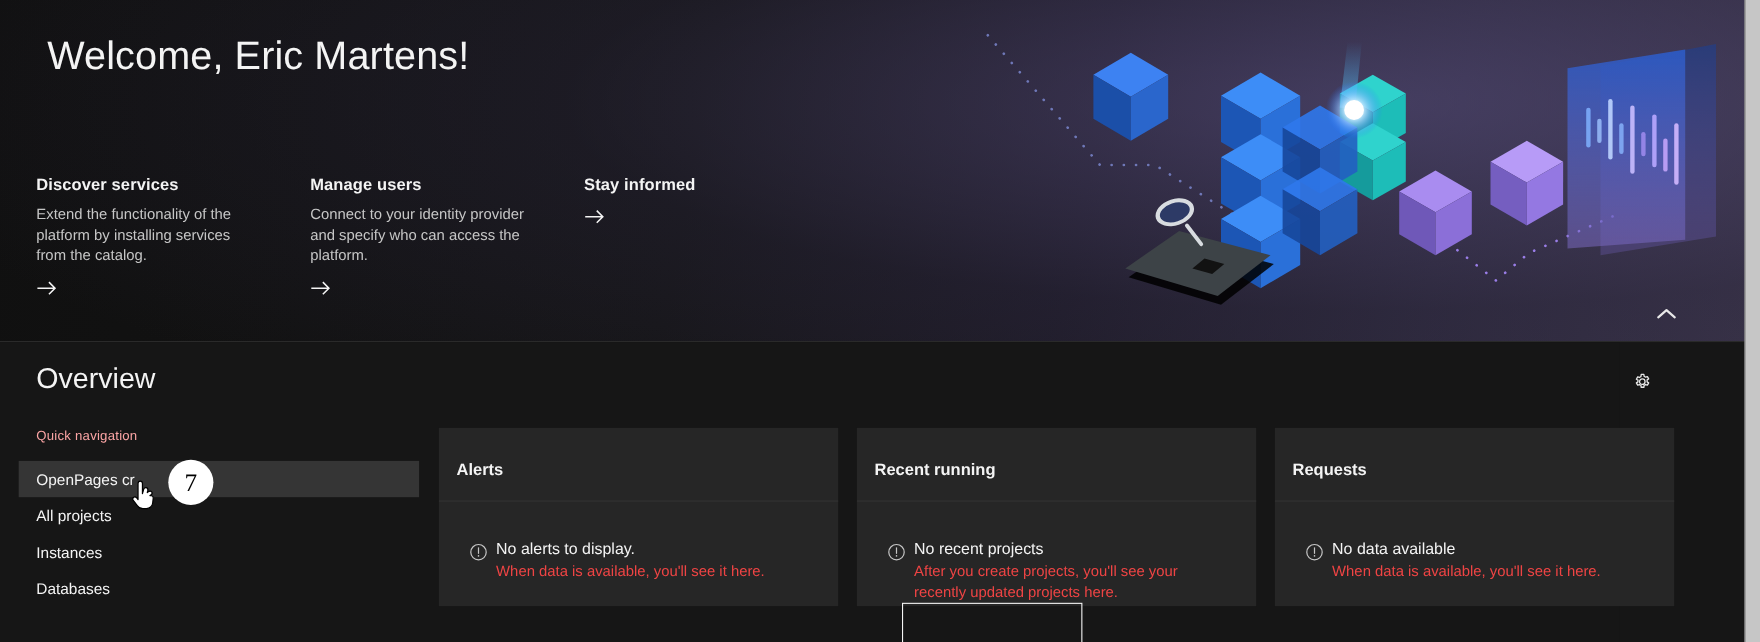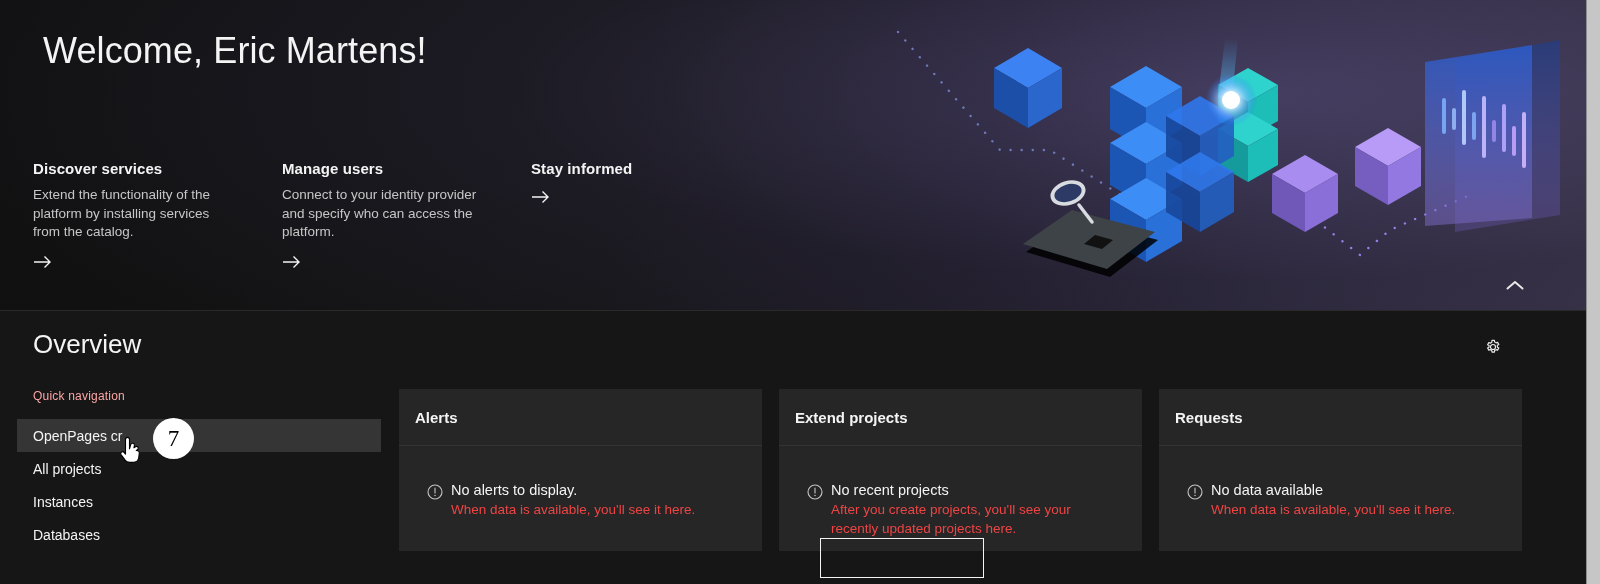--- a/index.html
+++ b/index.html
@@ -77,21 +77,21 @@
     width:364px;
   }
   .qn-item.active{ background:#353535; }
 
   
   .tiles{ display:flex; gap:17px; padding-right:47px; }
   .tile{ width:363px; background:#262626; }
   .tile-head{
     height:57px; display:flex; align-items:center;
     padding:0 16px; border-bottom:1px solid #333333;
-    font-size:15px; font-weight:600; color:#f4f4f4;
+    font-size:15px; font-weight:600; color:#f4f4f4;margin-top:10px;
   }
   .tile-body{ padding:35px 16px 0 28px; position:relative; }
   .empty{ display:flex; gap:8px; }
   .empty .ico{ flex:0 0 16px; margin-top:3px; color:#c6c6c6; }
   .empty .etxt .t1{ font-size:14.5px; color:#f4f4f4; line-height:19px; }
   .empty .etxt .t2{
     font-size:13.5px; color:#ef4444; line-height:18.6px; margin-top:1px;
     margin-left:20px;
   }
   .tile-btn{
@@ -315,21 +315,21 @@
             </span>
             <span class="etxt">
               <span class="t1">No alerts to display.</span>
               <span class="t2" style="margin-left:0;display:block;">When data is available, you'll see it here.</span>
             </span>
           </div>
         </div>
       </div>
 
       <div class="tile">
-        <div class="tile-head">Extend projects</div>
+        <div class="tile-head">Recent running</div>
         <div class="tile-body">
           <div class="empty">
             <span class="ico">
               <svg width="16" height="16" viewBox="0 0 16 16">
                   <circle cx="8" cy="8" r="7" fill="none" stroke="currentColor" stroke-width="1.1"></circle>
                   <path d="M8 4v5" stroke="currentColor" stroke-width="1.1" stroke-linecap="round"></path>
                   <circle cx="8" cy="11.4" r=".75" fill="currentColor"></circle>
                 </svg>
             </span>
             <span class="etxt">

